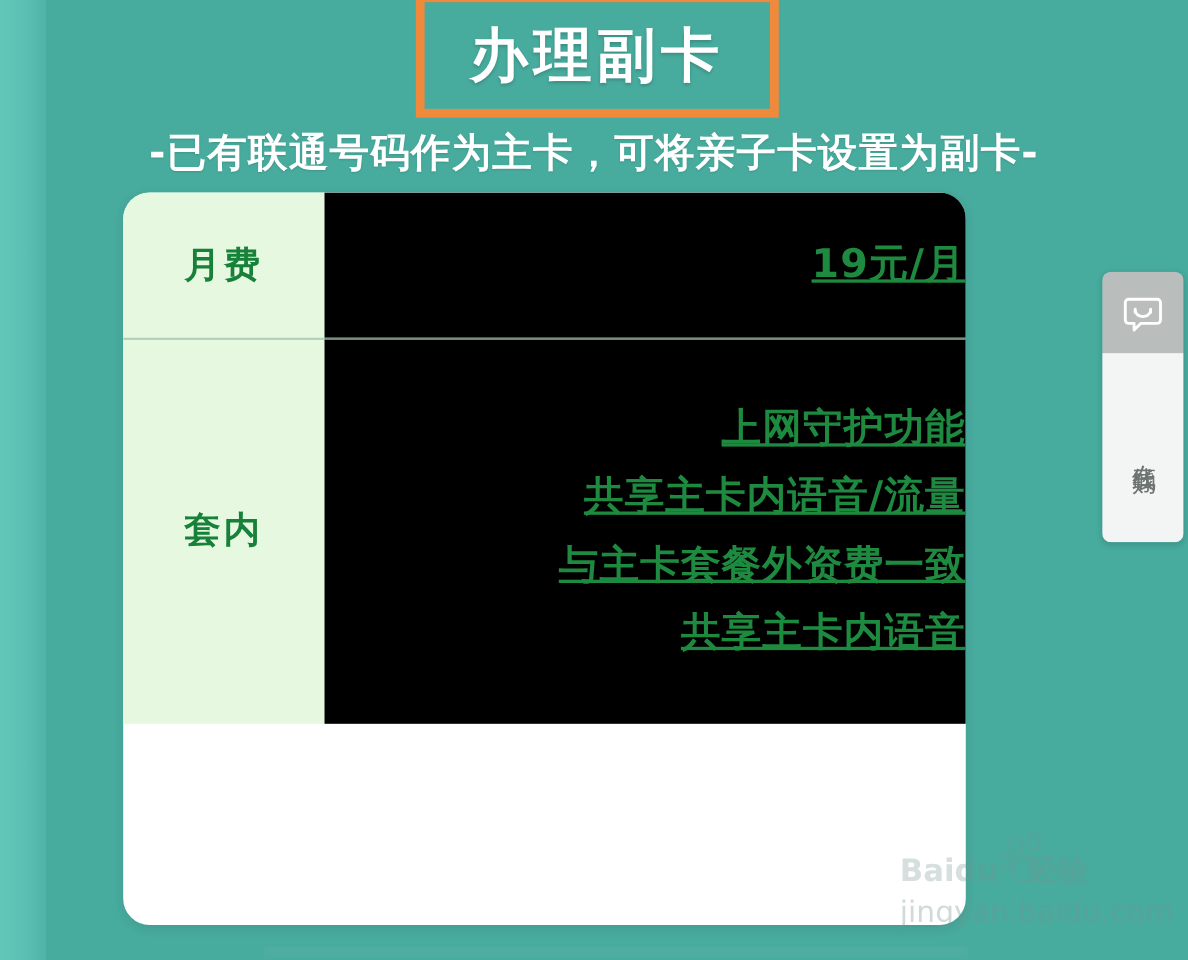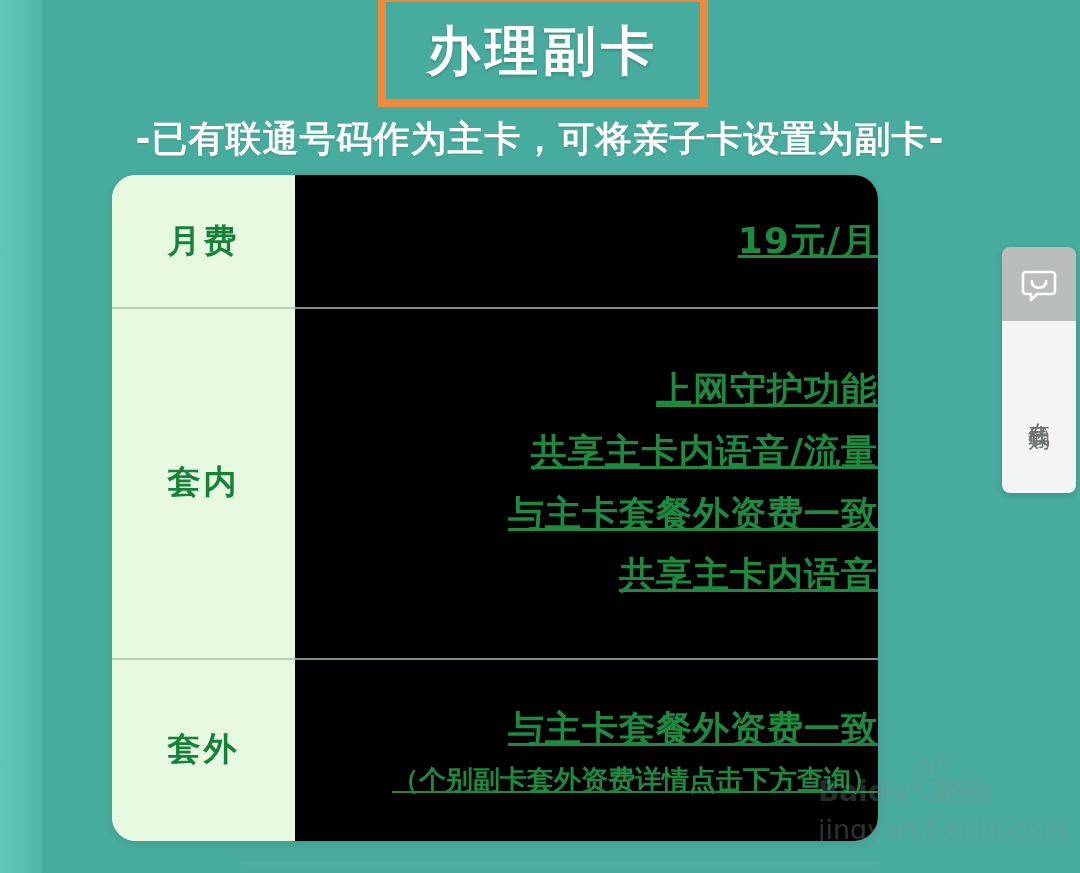--- a/index.html
+++ b/index.html
@@ -249,27 +249,20 @@
     <div class="row row-inside">
       <div class="cell-label">套内</div>
       <div class="cell-value">
         <div class="val-main">上网守护功能</div>
         <div class="val-main">共享主卡内语音/流量</div>
         <div class="val-main">与主卡套餐外资费一致</div>
         <div class="val-main">共享主卡内语音</div>
       </div>
     </div>
 
-    <div class="row row-outside">
-      <div class="cell-label">套外</div>
-      <div class="cell-value">
-        <div class="val-main">与主卡套餐外资费一致</div>
-        <div class="val-note">（个别副卡套外资费详情点击下方查询）</div>
-      </div>
-    </div>
 
   </div>
 
   <div class="guide-widget">
     <div class="guide-icon-wrap">
       <svg width="40" height="40" viewBox="0 0 40 40" aria-hidden="true">
         <path d="M7 8 H33 A3 3 0 0 1 36 11 V27 A3 3 0 0 1 33 30 H18 L12 36 V30 H7 A3 3 0 0 1 4 27 V11 A3 3 0 0 1 7 8 Z" fill="none" stroke="#ffffff" stroke-width="2.6" stroke-linejoin="round"></path>
         <path d="M13 17 V20" fill="none" stroke="#ffffff" stroke-width="2.6" stroke-linecap="round"></path>
         <path d="M27 17 V20" fill="none" stroke="#ffffff" stroke-width="2.6" stroke-linecap="round"></path>
         <path d="M13 19 A7.5 7.5 0 0 0 27 19" fill="none" stroke="#ffffff" stroke-width="2.6" stroke-linecap="round"></path>

